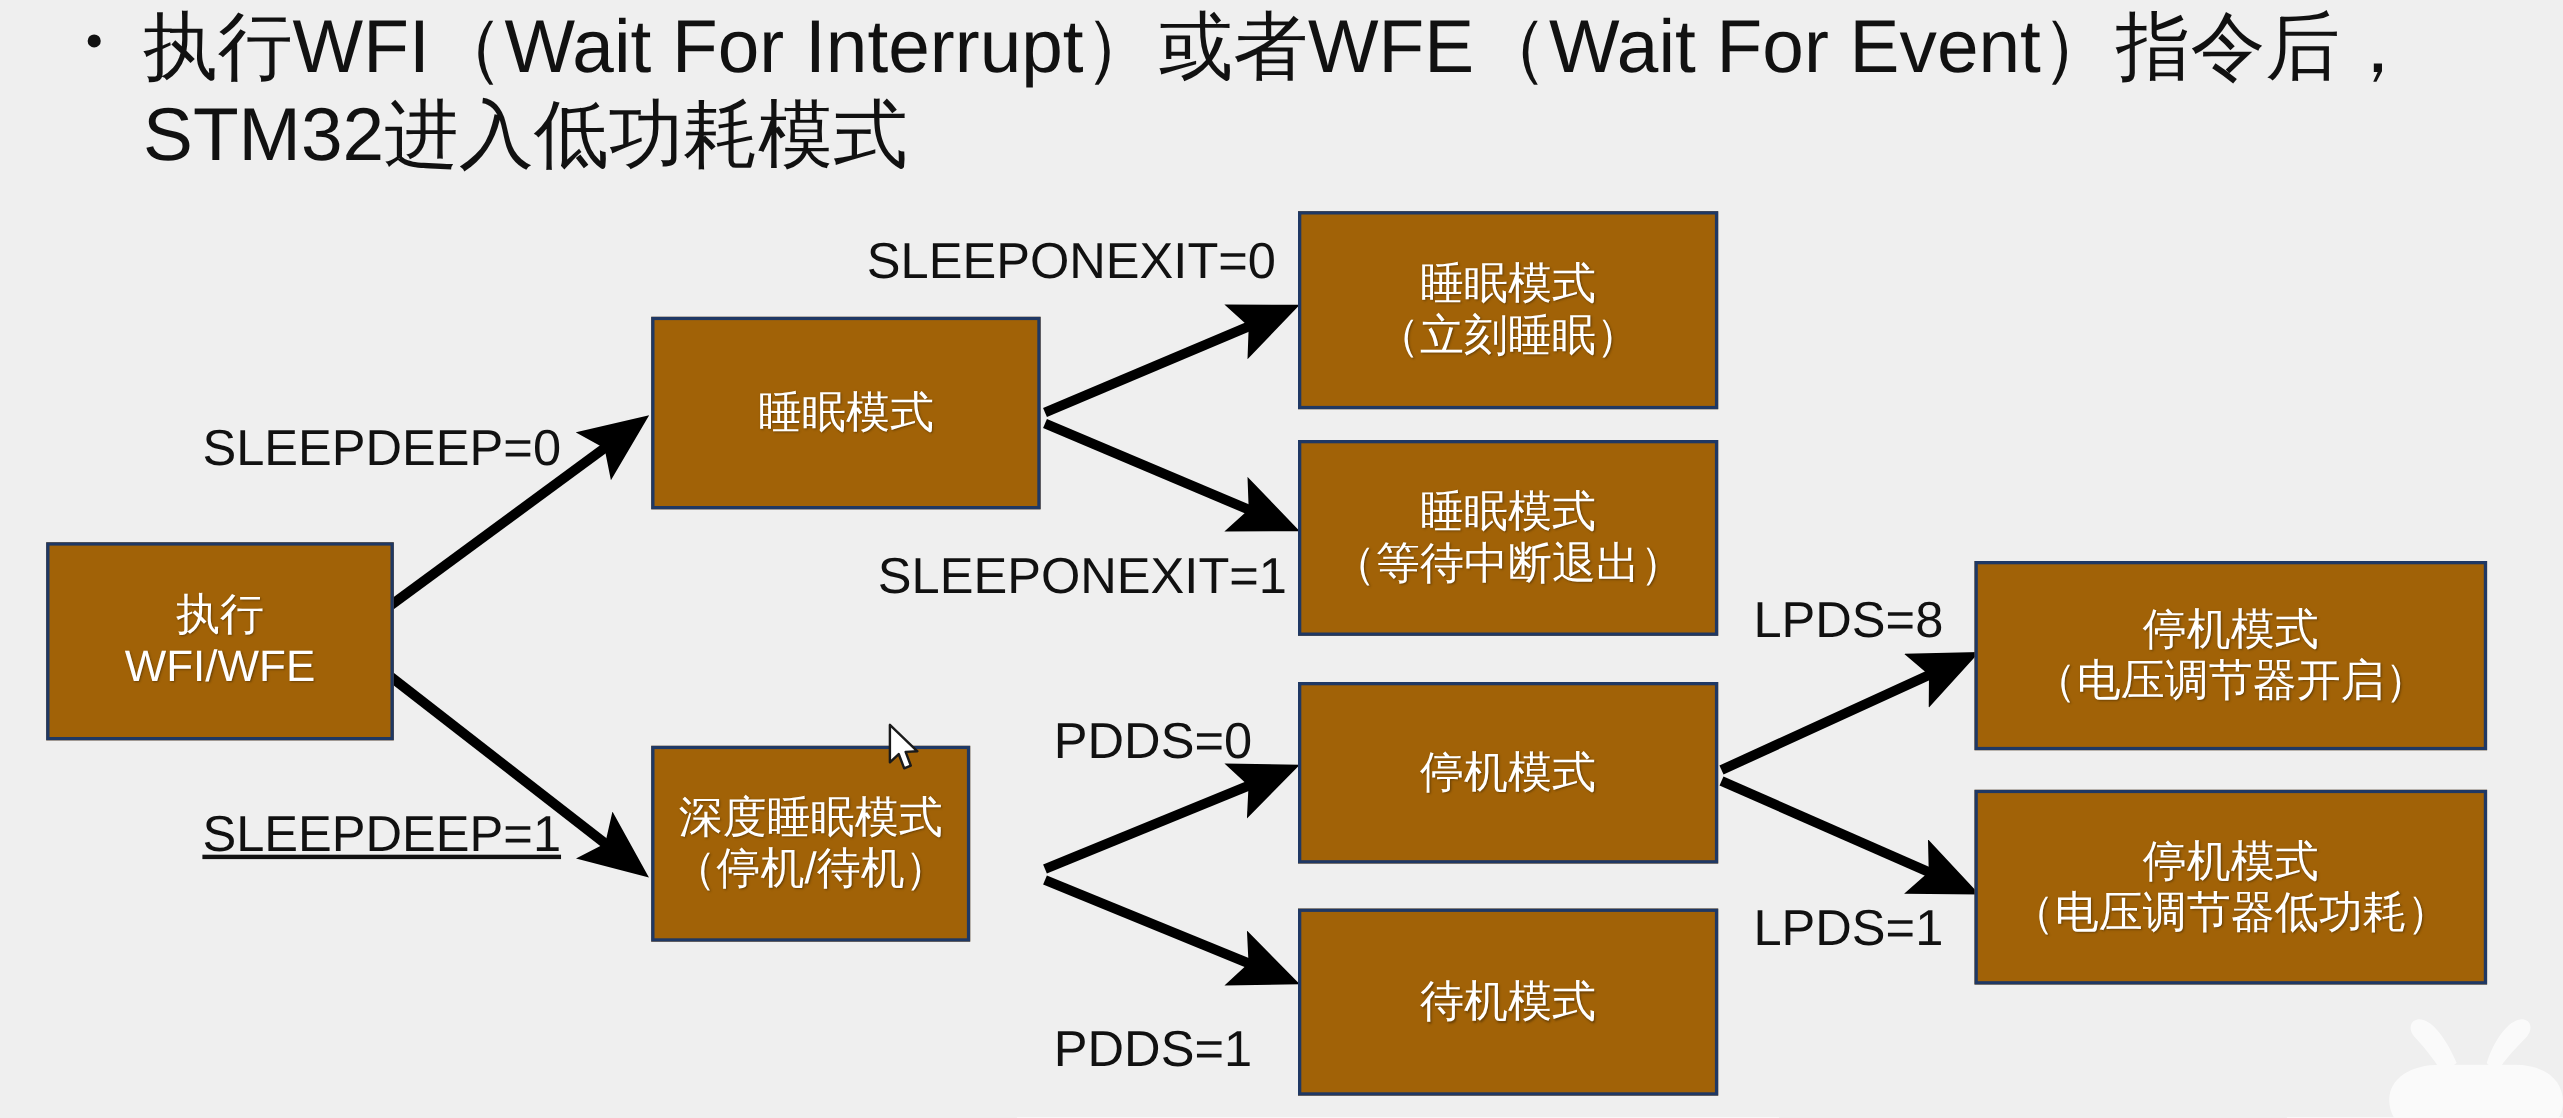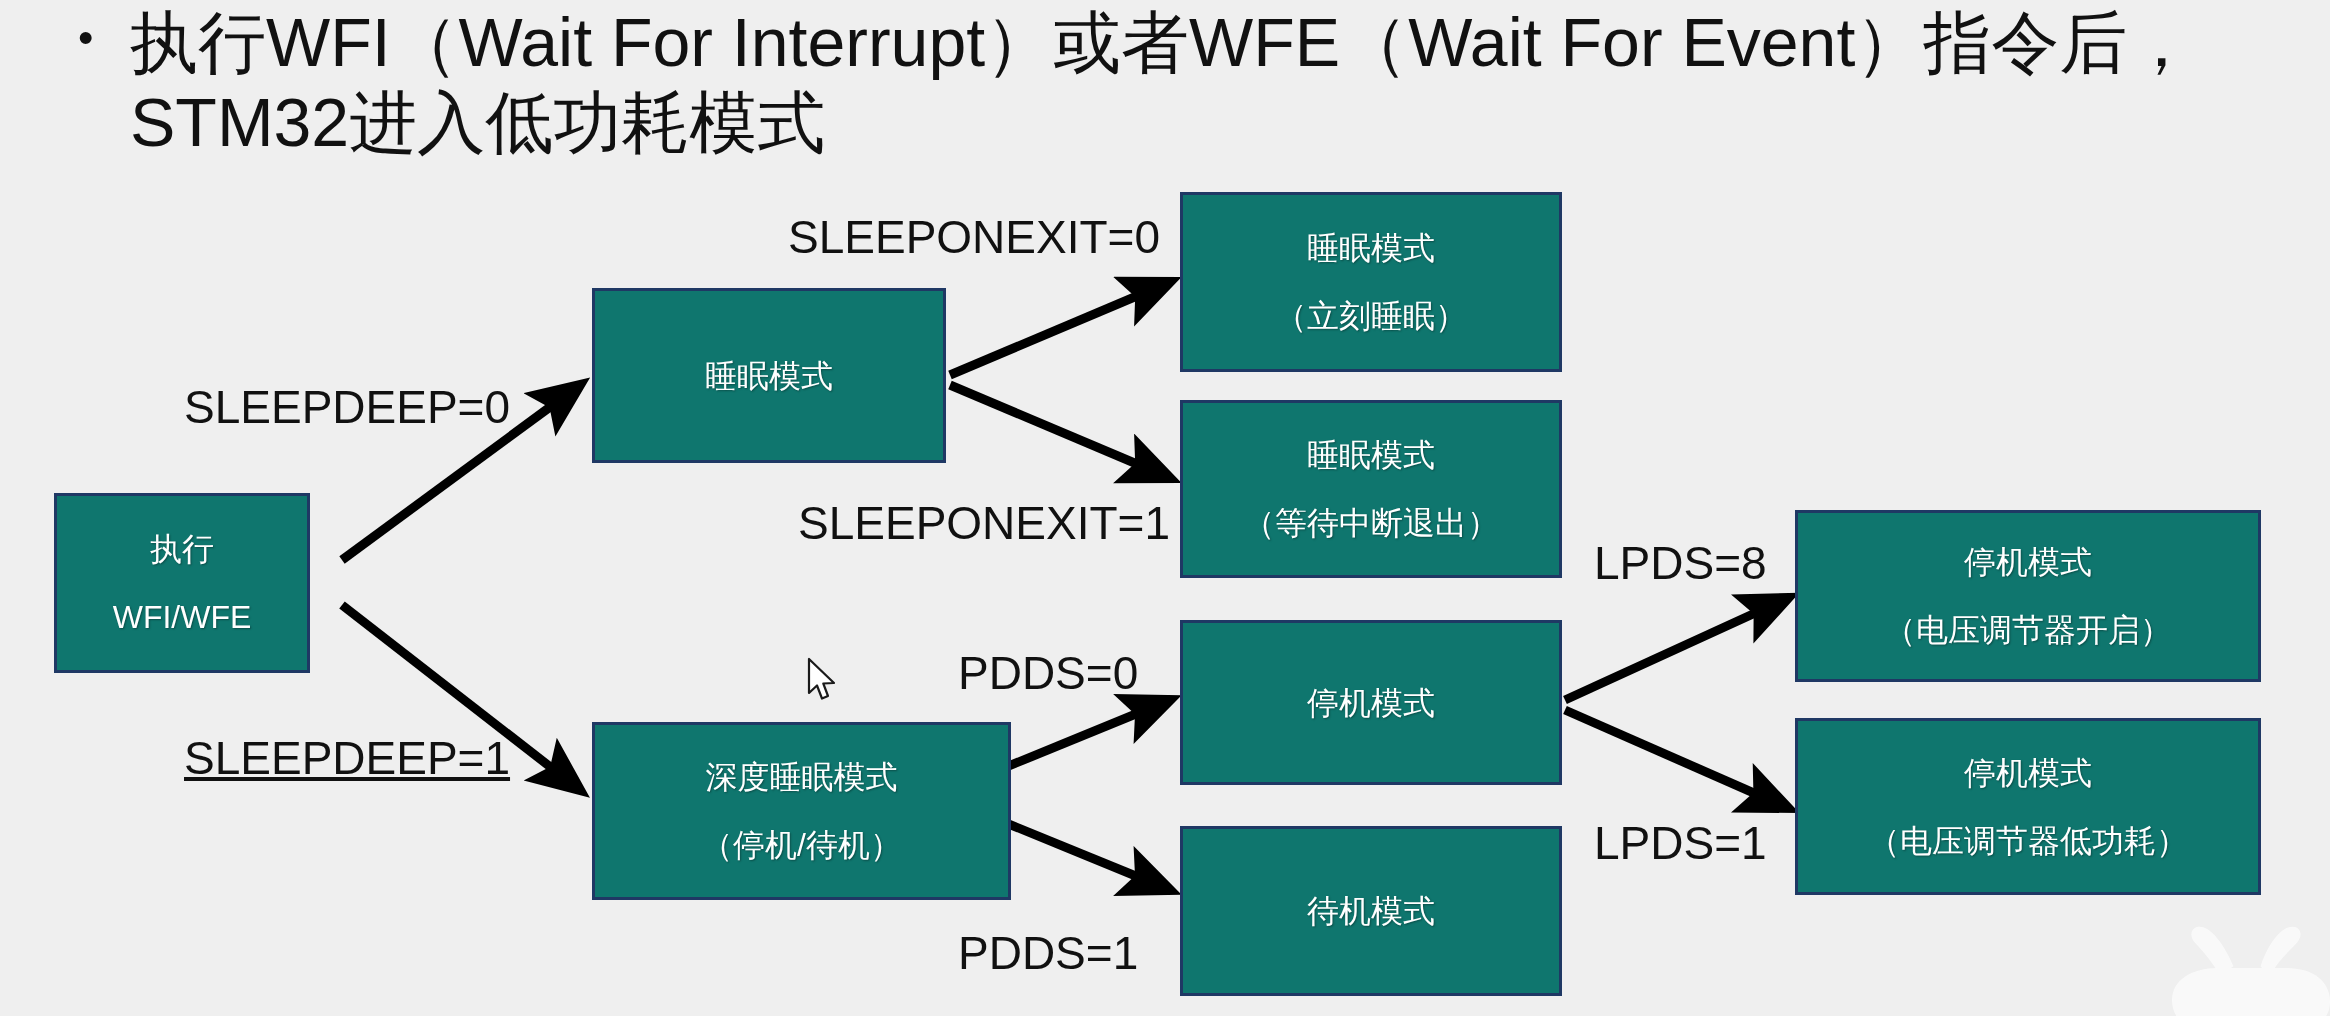--- a/index.html
+++ b/index.html
@@ -56,30 +56,30 @@
     position: absolute;
     left: 0;
     top: 0;
     width: 2330px;
     height: 1016px;
     pointer-events: none;
   }
 
   .node {
     position: absolute;
-    background: #0f766e;
+    background: #a16207;
     border: 3px solid #1F3864;
     box-sizing: border-box;
     display: flex;
     align-items: center;
     justify-content: center;
     text-align: center;
     color: #ffffff;
-    font-size: 32px;
-    line-height: 68px;
+    font-size: 40px;
+    line-height: 47px;
     white-space: pre-line;
     text-shadow: 1px 1px 2px rgba(0,0,0,0.35);
   }
 
   .edge-label {
     position: absolute;
     color: #111111;
     font-size: 46px;
     line-height: 50px;
     white-space: nowrap;
@@ -136,26 +136,26 @@
         <line x1="950" y1="790" x2="1170" y2="700"></line>
 
         <line x1="950" y1="800" x2="1170" y2="890"></line>
 
         <line x1="1565" y1="700" x2="1788" y2="598"></line>
 
         <line x1="1565" y1="710" x2="1788" y2="808"></line>
       </g>
     </svg>
 
-    <div class="node" style="left:42px; top:493px; width:256px; height:180px;margin-left:12px;">执行
+    <div class="node" style="left:42px; top:493px; width:316px; height:180px;">执行
 WFI/WFE</div>
 
     <div class="node" style="left:592px; top:288px; width:354px; height:175px;">睡眠模式</div>
 
-    <div class="node" style="left:592px; top:722px; width:419px; height:178px;">深度睡眠模式
+    <div class="node" style="left:592px; top:678px; width:290px; height:178px;">深度睡眠模式
 （停机/待机）</div>
 
     <div class="node" style="left:1180px; top:192px; width:382px; height:180px;">睡眠模式
 （立刻睡眠）</div>
 
     <div class="node" style="left:1180px; top:400px; width:382px; height:178px;">睡眠模式
 （等待中断退出）</div>
 
     <div class="node" style="left:1180px; top:620px; width:382px; height:165px;">停机模式</div>
 

